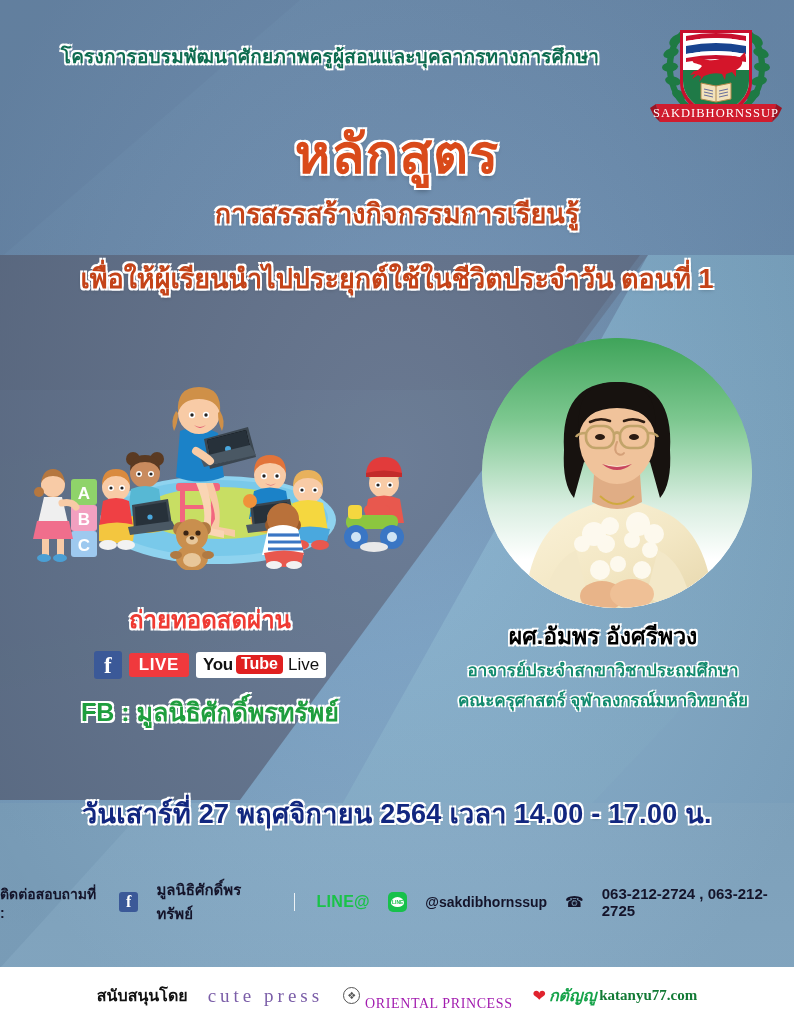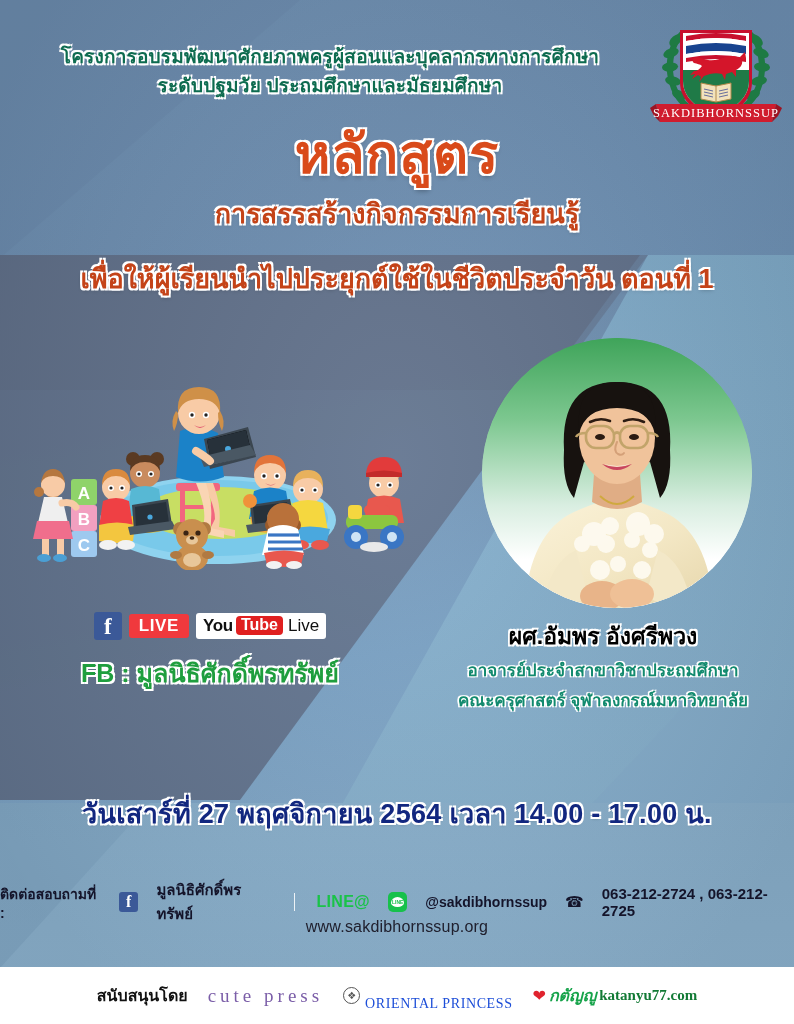--- a/index.html
+++ b/index.html
@@ -251,21 +251,21 @@
     font-size:19px; color:#7b5ea8; letter-spacing:4px;
   }
   .sp-op{ display:flex; align-items:center; gap:5px; }
   .op-mark{
     width:17px; height:17px; border-radius:50%; border:1.4px solid #555;
     display:flex; align-items:center; justify-content:center;
     font-size:10px; color:#555;
   }
   .op-text{
     font-family:"Liberation Serif","DejaVu Serif",serif;
-    font-size:14px; color:#1d4ed8; letter-spacing:.6px;margin-top:16px;
+    font-size:14px; color:#a21caf; letter-spacing:.6px;margin-top:16px;
   }
   .sp-kat{ display:flex; align-items:center; gap:3px; }
   .kat-heart{ color:#e0232e; font-size:16px; }
   .kat-thai{
     color:#16a34a; font-size:16px; font-weight:bold; font-style:italic;
     font-family:"Liberation Serif","DejaVu Serif",serif;
   }
   .kat-dom{
     color:#127a35; font-size:15px; font-weight:bold;
     font-family:"Liberation Serif","DejaVu Serif",serif;
@@ -282,21 +282,20 @@
   <div class="bg-wedge-light"></div>
   <div class="bg-wedge-dark"></div>
   <div class="bg-wedge-dark2"></div>
   <div class="bg-wedge-lightmid"></div>
   <div class="bg-lower"></div>
   <div class="bg-lower-wedge"></div>
   <div class="bg-vignette"></div>
 
   <div class="header-block">
     <div class="header-line">โครงการอบรมพัฒนาศักยภาพครูผู้สอนและบุคลากรทางการศึกษา</div>
-    <div class="header-line">ระดับปฐมวัย ประถมศึกษาและมัธยมศึกษา</div>
   </div>
 
   <div class="crest">
     <svg viewBox="0 0 140 130" width="140" height="130" aria-hidden="true">
 
       <g fill="#1e7a43">
         <path d="M36 22 C22 34 17 56 24 78 C27 88 33 96 40 101 L43 96 C35 90 30 80 28 70 C25 54 29 36 39 26 Z"></path>
         <ellipse cx="30" cy="32" rx="8" ry="4.5" transform="rotate(-40 30 32)"></ellipse>
         <ellipse cx="25" cy="45" rx="8" ry="4.5" transform="rotate(-20 25 45)"></ellipse>
         <ellipse cx="24" cy="59" rx="8" ry="4.5" transform="rotate(-5 24 59)"></ellipse>
@@ -604,20 +603,21 @@
           <path d="M60 270 q8 -46 34 -58 l12 46 q-18 10 -22 12z" fill="#f3e8c8"></path>
           <path d="M210 270 q-8 -46 -34 -58 l-12 46 q18 10 22 12z" fill="#f3e8c8"></path>
           <ellipse cx="120" cy="258" rx="22" ry="15" fill="#e8b489"></ellipse>
           <ellipse cx="150" cy="256" rx="22" ry="15" fill="#efc096"></ellipse>
         </g>
       </svg>
     </div>
   </div>
 
   <div class="broadcast">
+    <div class="bc-head">ถ่ายทอดสดผ่าน</div>
     <div class="bc-logos">
       <span class="fb-sq">f</span>
       <span class="live-pill">LIVE</span>
       <span class="yt-box">
         <span class="yt-you">You</span>
         <span class="yt-tube">Tube</span>
         <span class="yt-live">Live</span>
       </span>
     </div>
     <div class="bc-fb">FB : มูลนิธิศักดิ์พรทรัพย์</div>
@@ -640,21 +640,20 @@
     <span class="ct-divider"></span>
     <span class="ct-lineat">LINE@</span>
     <span class="line-sq">
         <span class="line-bub">LINE</span>
       </span>
     <span class="ct-lineid">@sakdibhornssup</span>
     <span class="ct-phoneicon">☎</span>
     <span class="ct-phone">063-212-2724 , 063-212-2725</span>
   </div>
 
-  <div class="website">www.sakdibhornssup.org</div>
 
   <div class="sponsor-bar">
     <span class="sp-label">สนับสนุนโดย</span>
     <span class="sp-cute">cute press</span>
     <span class="sp-op">
       <span class="op-mark">❖</span>
       <span class="op-text">ORIENTAL PRINCESS</span>
     </span>
     <span class="sp-kat">
       <span class="kat-heart">❤</span>

